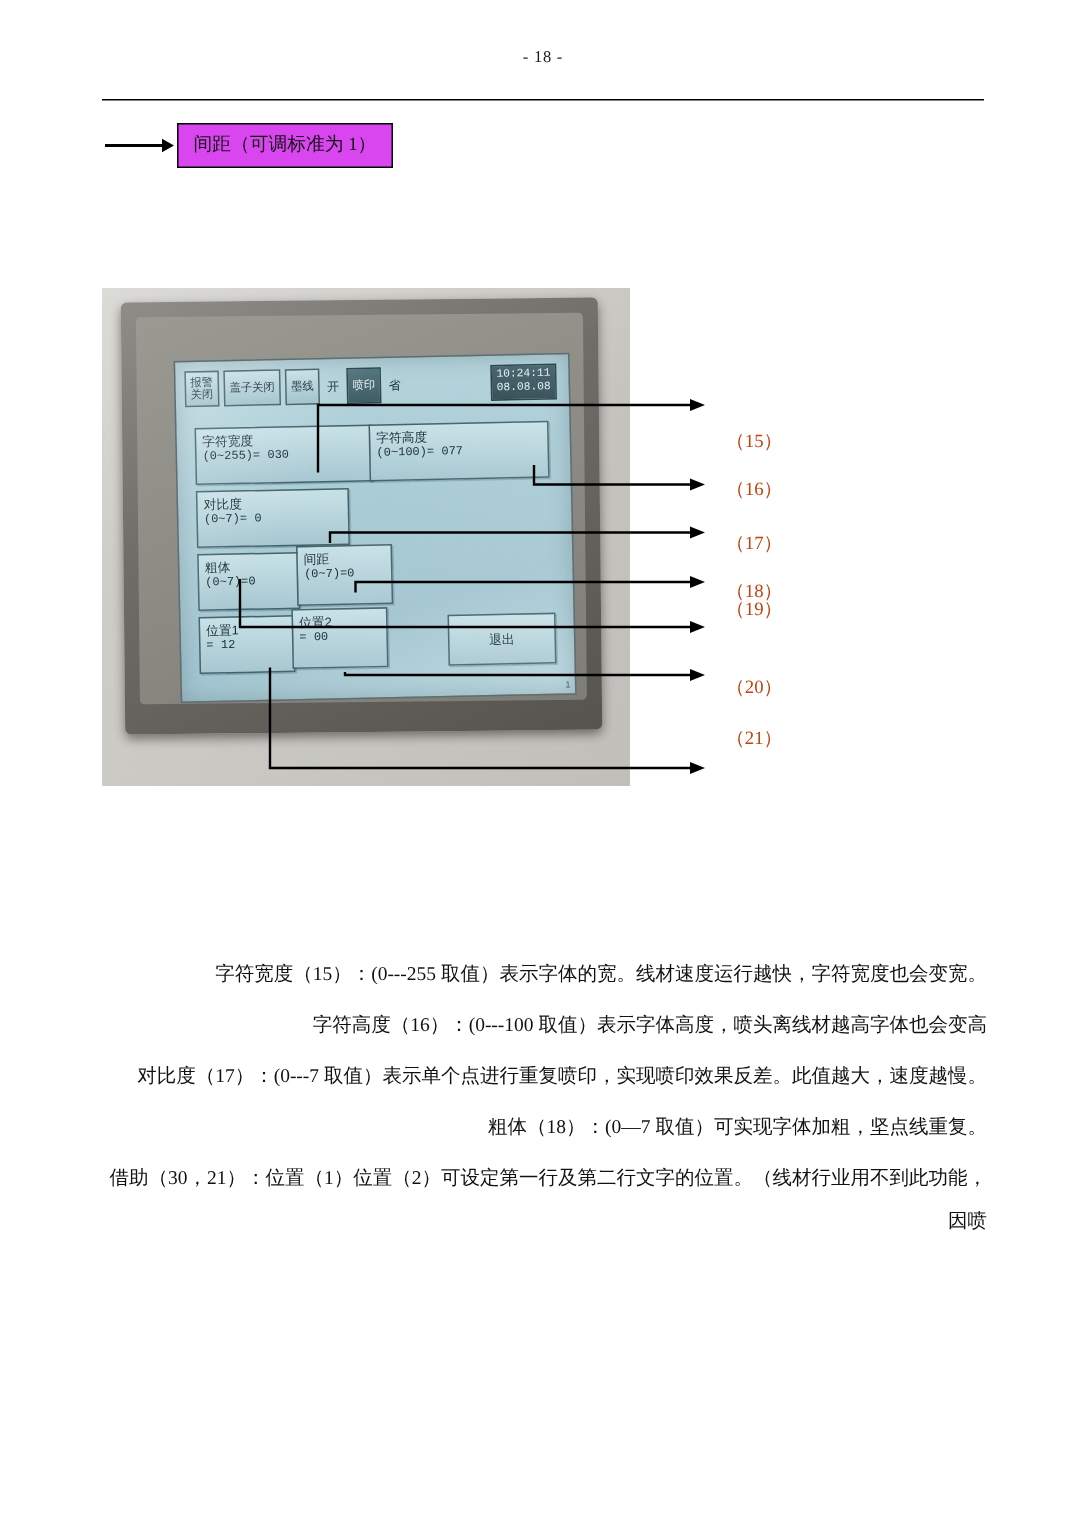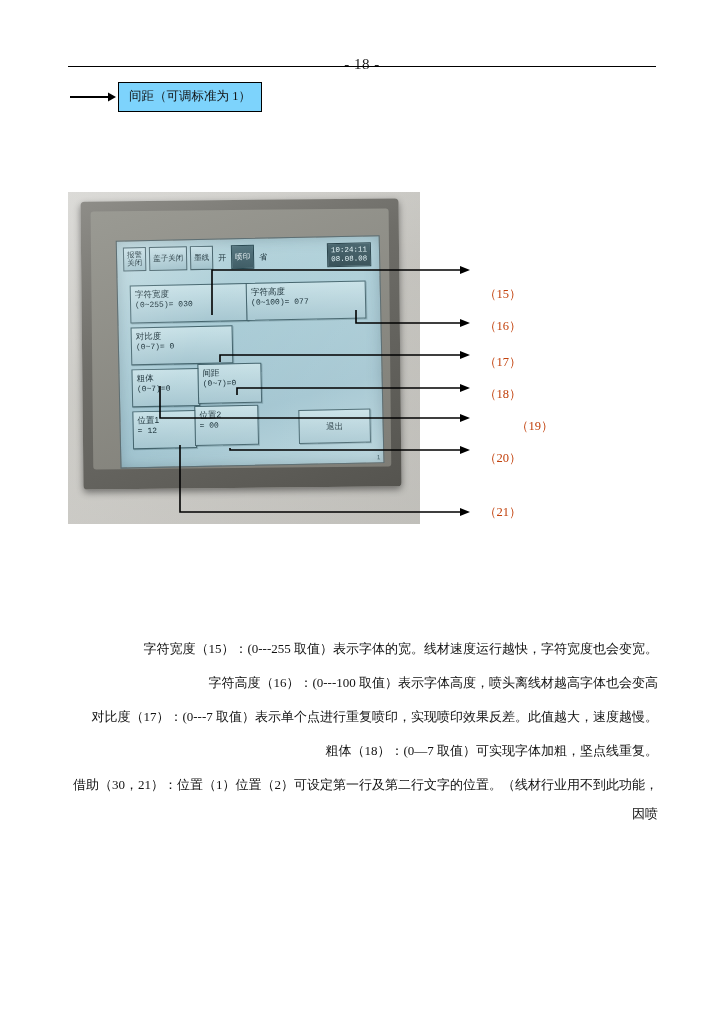--- a/index.html
+++ b/index.html
@@ -12,25 +12,25 @@
     height: 1024px;
     position: relative;
     font-family: "Liberation Serif", serif;
     color: #111;
     overflow: hidden;
   }
 
   
   .page-number {
     position: absolute;
-    top: 56px;
+    top: 32px;
     left: 0;
     width: 724px;
     text-align: center;
-    font-size: 15px;
+    font-size: 11px;
     font-family: "Liberation Serif", serif;
     color: #1a1a1a;
     letter-spacing: 0.5px;
   }
   .header-rule {
     position: absolute;
     top: 66px;
     left: 68px;
     width: 588px;
     height: 1px;
@@ -39,21 +39,21 @@
 
   
   .top-callout {
     position: absolute;
     top: 82px;
     left: 118px;
     border: 1px solid #000;
     padding: 5px 10px 6px 10px;
     font-size: 12.5px;
     font-family: "Liberation Serif", serif;
-    background: #7dd3fc;
+    background: #d946ef;
     white-space: nowrap;
   }
   .top-arrow {
     position: absolute;
     top: 92px;
     left: 70px;
     width: 46px;
     height: 10px;
   }
 
@@ -212,23 +212,23 @@
   .callout-num {
     position: absolute;
     font-size: 12.5px;
     font-family: "Liberation Serif", serif;
     color: #c2410c;
   }
   .n15 { top: 286px; left: 484px; }
   .n16 { top: 318px; left: 484px; }
   .n17 { top: 354px; left: 484px; }
   .n18 { top: 386px; left: 484px; }
-  .n19 { top: 418px; left: 484px; margin-left: 32px; }
+  .n19 { top: 398px; left: 484px; }
   .n20 { top: 450px; left: 484px; }
-  .n21 { top: 504px; left: 484px; }
+  .n21 { top: 484px; left: 484px; }
 
   
   .body-text {
     position: absolute;
     top: 634px;
     left: 68px;
     width: 590px;
     font-size: 13px;
     line-height: 30px;
     font-family: "Liberation Serif", serif;

